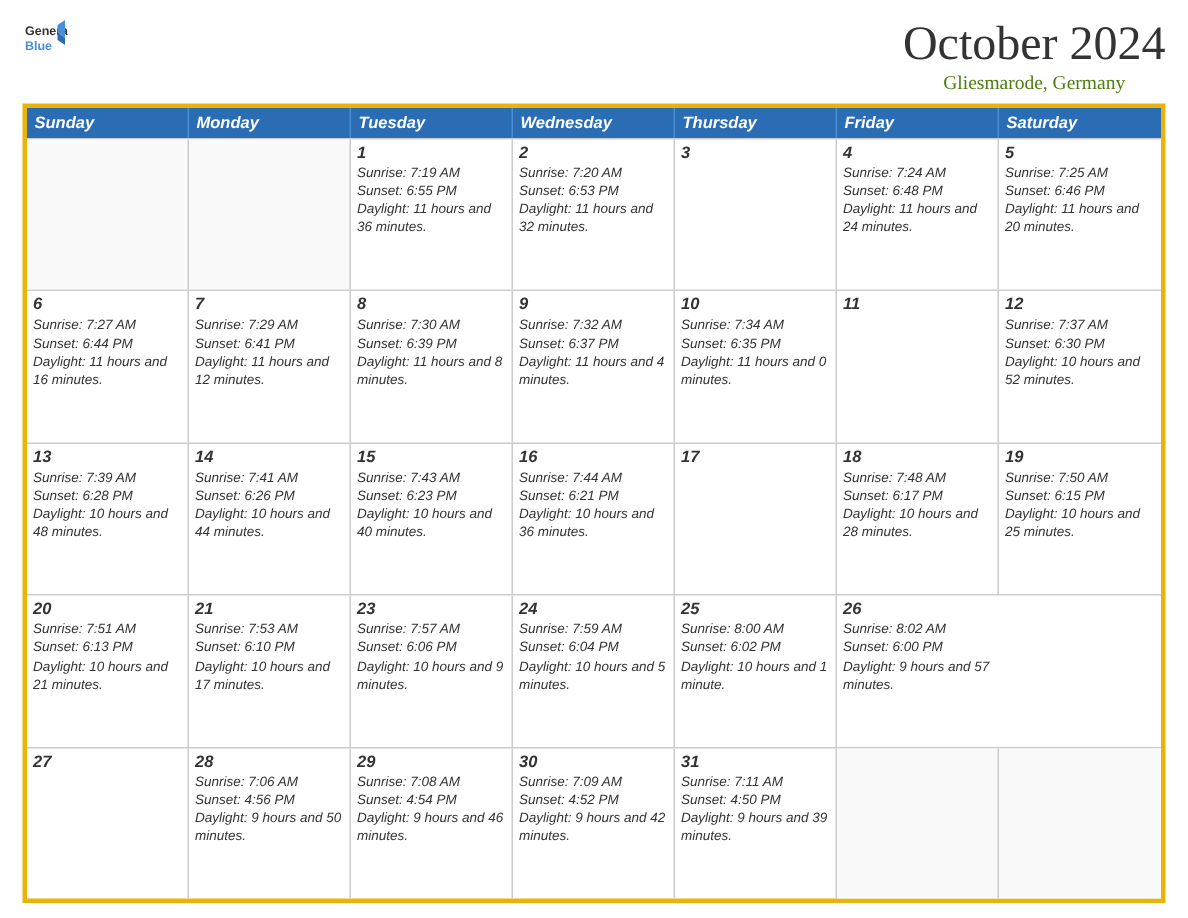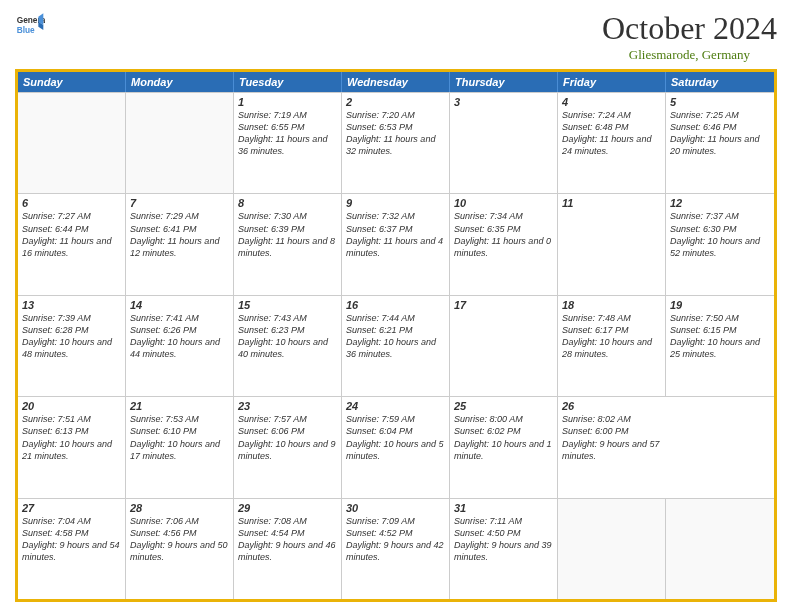--- a/index.html
+++ b/index.html
@@ -231,21 +231,20 @@
             <div class="day-info">Sunrise: 8:00 AM<br>Sunset: 6:02 PM<br>Daylight: 10 hours and 1 minute.</div>
           </div>
           <div class="cal-cell">
             <span class="day-num">26</span>
             <div class="day-info">Sunrise: 8:02 AM<br>Sunset: 6:00 PM<br>Daylight: 9 hours and 57 minutes.</div>
           </div>
         </div>
         <div class="cal-row">
           <div class="cal-cell">
             <span class="day-num">27</span>
-            <div class="day-info">Sunrise: 7:04 AM<br>Sunset: 4:58 PM<br>Daylight: 9 hours and 54 minutes.</div>
           </div>
           <div class="cal-cell">
             <span class="day-num">28</span>
             <div class="day-info">Sunrise: 7:06 AM<br>Sunset: 4:56 PM<br>Daylight: 9 hours and 50 minutes.</div>
           </div>
           <div class="cal-cell">
             <span class="day-num">29</span>
             <div class="day-info">Sunrise: 7:08 AM<br>Sunset: 4:54 PM<br>Daylight: 9 hours and 46 minutes.</div>
           </div>
           <div class="cal-cell">

